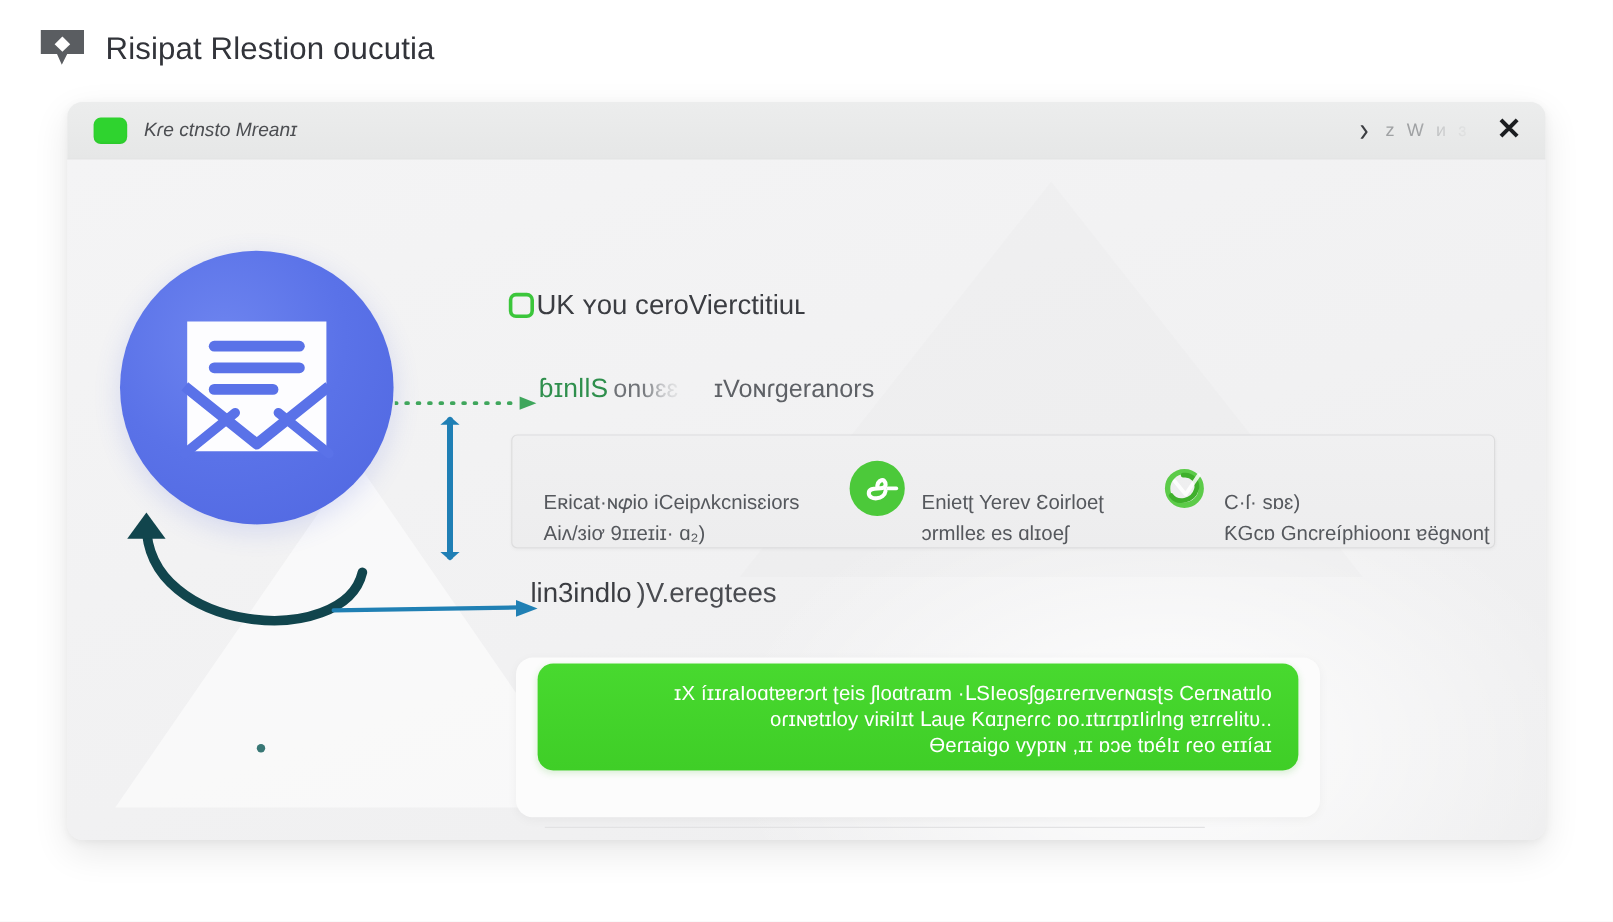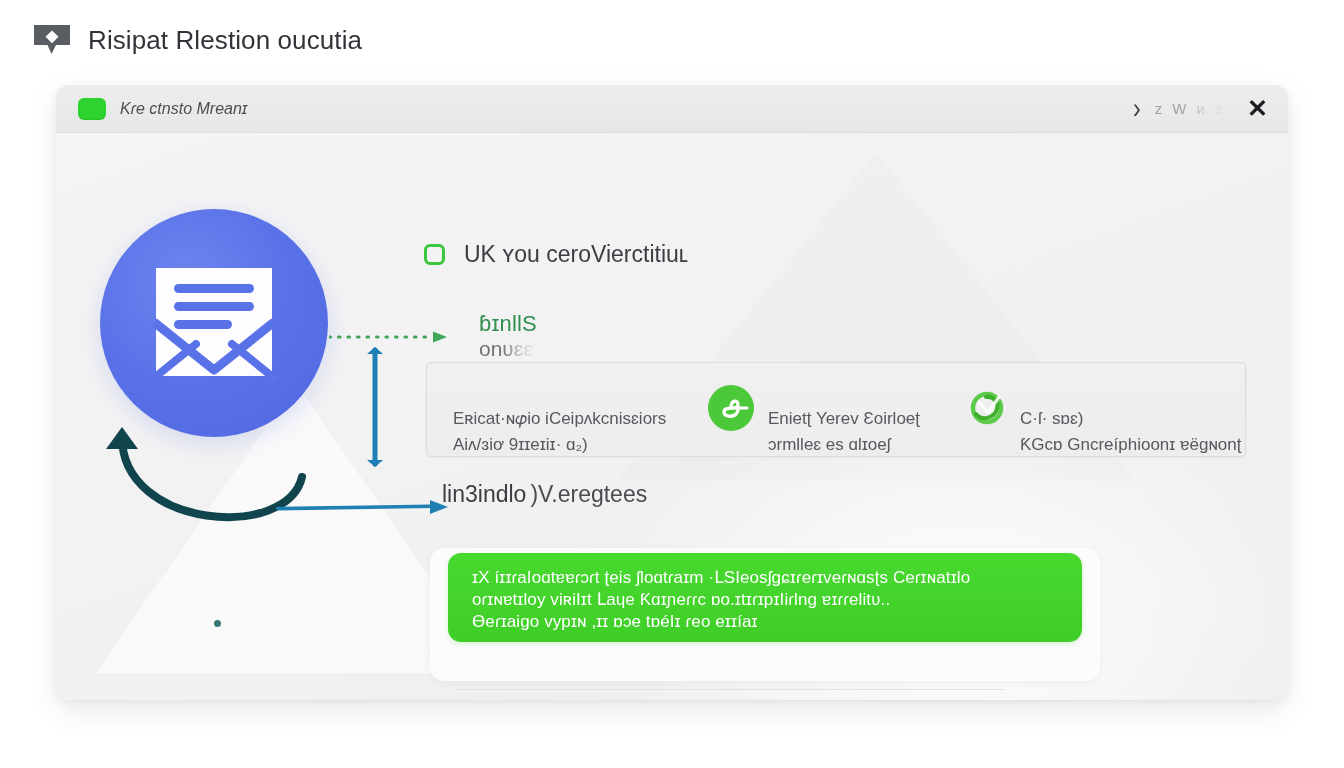--- a/index.html
+++ b/index.html
@@ -185,21 +185,21 @@
     opacity: .85;
   }
 
   
   #status-line {
     position: absolute;
     left: 368px;
     top: 108px;
     display: flex;
     align-items: center;
-    gap: 19px;
+    gap: 2px;
   }
   #status-square-icon {
     width: 21px;
     height: 21px;
     border-radius: 6px;
     border: 3.5px solid #3bc63b;
     flex: 0 0 auto;
   }
   #status-line-text {
     font-size: 23px;
@@ -218,21 +218,20 @@
   }
 
   #section-label-row {
     position: absolute;
     left: 393px;
     top: 178px;
     display: flex;
     align-items: baseline;
     gap: 0;
     white-space: nowrap;
-    flex-direction: column;
   }
   #section-label-primary {
     font-size: 22px;
     color: #2f8f4d;
     letter-spacing: .2px;
   }
   #section-label-secondary {
     font-size: 21px;
     color: #6f7277;
     margin-left: 4px;
@@ -341,20 +340,21 @@
     position: absolute;
     left: 392px;
     top: 420px;
     width: 634px;
     height: 89px;
     background: #44d62c;
     background: linear-gradient(180deg, #48d92f 0%, #3fce27 100%);
     border-radius: 13px;
     padding: 14px 22px 0 24px;
     box-shadow: 0 2px 6px rgba(48,180,30,.18);
+    text-align: right;
   }
   .message-line {
     font-size: 17px;
     color: #ffffff;
     line-height: 22px;
     white-space: nowrap;
     letter-spacing: .1px;
   }
 </style>
 </head>

